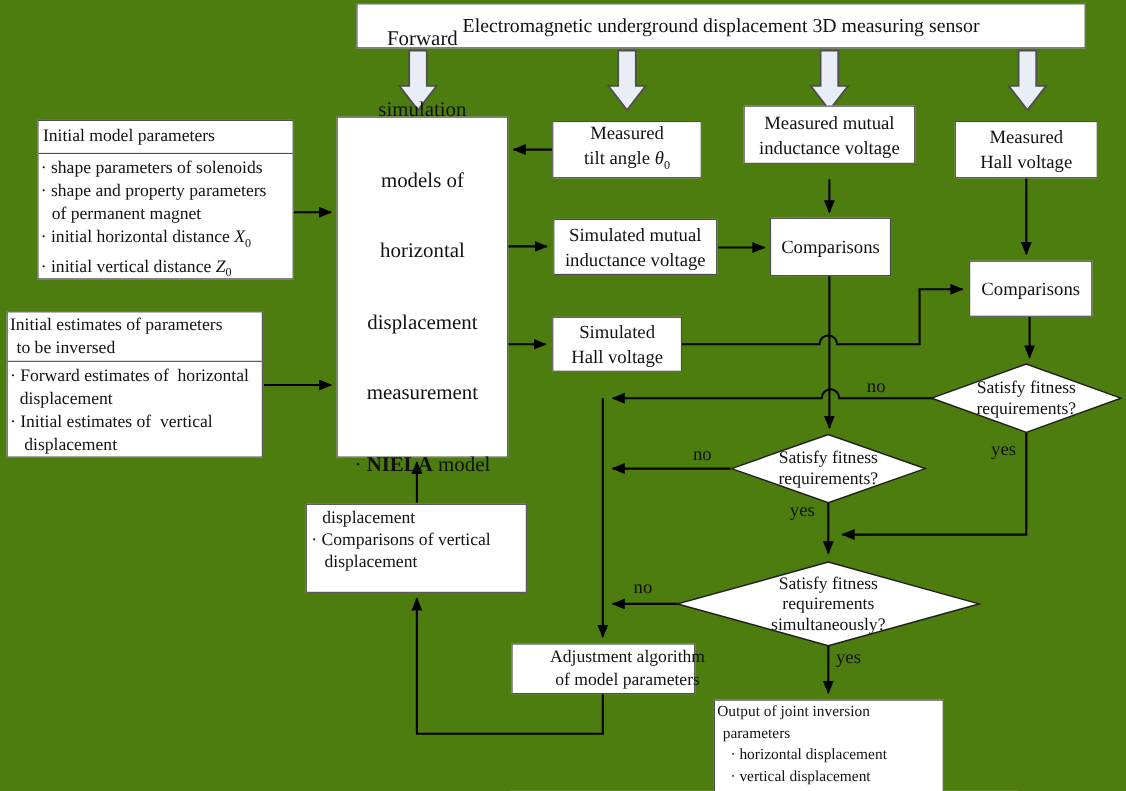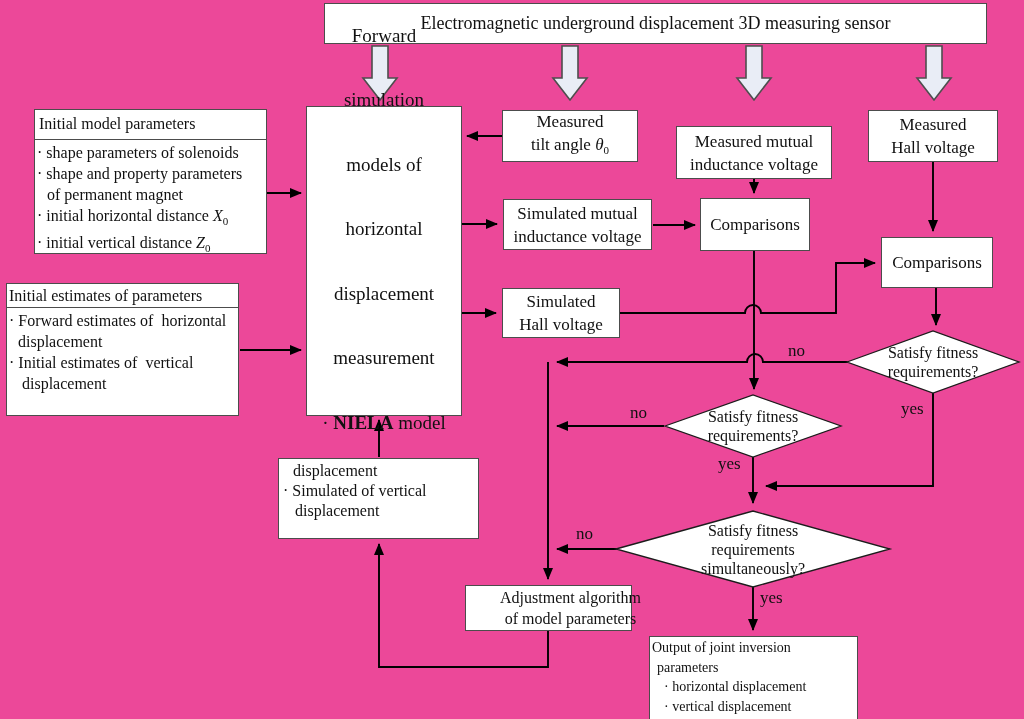--- a/index.html
+++ b/index.html
@@ -1,17 +1,17 @@
 <!DOCTYPE html>
 <html><head>
 <meta charset="utf-8">
 <style>
   html,body { margin:0; padding:0; background:#ffffff; }
   #stage {
-    position:relative; width:1024px; height:719px; background:#ec4899;
+    position:relative; width:1024px; height:719px; background:#4d7c0f;
     font-family:"Liberation Serif", serif; color:#111; overflow:hidden;
   }
   #wires { position:absolute; left:0; top:0; width:1024px; height:719px; }
   .bx {
     position:absolute; background:#fff; border:1.4px solid #4c4c4c;
     box-sizing:border-box; line-height:21px; font-size:16px;
   }
   .cen { display:flex; flex-direction:column; align-items:center; justify-content:center; text-align:center; }
   .ln { white-space:pre; }
   .t17 { font-size:17px; line-height:23px; }
@@ -84,20 +84,21 @@
       <div class="ln">· shape and property parameters</div>
       <div class="ln" style="padding-left:10px;">of permanent magnet</div>
       <div class="ln"><span>· initial horizontal distance </span><i>X</i><sub>0</sub></div>
       <div class="ln"><span>· initial vertical distance </span><i>Z</i><sub>0</sub></div>
     </div>
   </div>
 
   <div class="bx" style="left:6px; top:283px; width:233px; height:133px;">
     <div class="hdr" style="padding:1px 0 1px 2px;">
       <div class="ln">Initial estimates of parameters</div>
+      <div class="ln" style="padding-left:6px;">to be inversed</div>
     </div>
     <div style="padding:2px 0 0 2px;">
       <div class="ln">· Forward estimates of  horizontal</div>
       <div class="ln" style="padding-left:9px;">displacement</div>
       <div class="ln">· Initial estimates of  vertical</div>
       <div class="ln" style="padding-left:13px;">displacement</div>
     </div>
   </div>
 
   <div class="bx cen t19" style="left:306px; top:106px; width:156px; height:310px;gap:43px;">
@@ -109,21 +110,21 @@
     <div class="ln">measurement</div>
     <div class="ln"><span>· </span><b>NIELA</b><span> model</span></div>
     <div class="ln"><span>· </span><b>EMC-NI</b><span> model</span></div>
   </div>
 
   <div class="bx cen t17" style="left:502px; top:110px; width:136px; height:52px;">
     <div class="ln">Measured</div>
     <div class="ln"><span>tilt angle </span><i>θ</i><sub>0</sub></div>
   </div>
 
-  <div class="bx cen t17" style="left:676px; top:126px; width:156px; height:53px;">
+  <div class="bx cen t17" style="left:676px; top:96px; width:156px; height:53px;">
     <div class="ln">Measured mutual</div>
     <div class="ln">inductance voltage</div>
   </div>
 
   <div class="bx cen t17" style="left:868px; top:110px; width:130px; height:52px;">
     <div class="ln">Measured</div>
     <div class="ln">Hall voltage</div>
   </div>
 
   <div class="bx cen t17" style="left:503px; top:199px; width:149px; height:51px;">
@@ -140,21 +141,21 @@
   </div>
 
   <div class="bx cen t17" style="left:502px; top:288px; width:118px; height:50px;">
     <div class="ln">Simulated</div>
     <div class="ln">Hall voltage</div>
   </div>
 
   <div class="bx" style="left:278px; top:458px; width:201px; height:81px; line-height:20px;">
     <div style="padding:2px 0 0 4px;">
       <div class="ln" style="padding-left:10px;">displacement</div>
-      <div class="ln">· Simulated of vertical</div>
+      <div class="ln">· Comparisons of vertical</div>
       <div class="ln" style="padding-left:12px;">displacement</div>
     </div>
   </div>
 
   <div class="bx cen" style="left:465px; top:585px; width:167px; height:46px;padding-left:44px;">
     <div class="ln">Adjustment algorithm</div>
     <div class="ln">of model parameters</div>
   </div>
 
   <div class="bx" style="left:649px; top:636px; width:209px; height:90px; line-height:19.5px; font-size:14px;">

